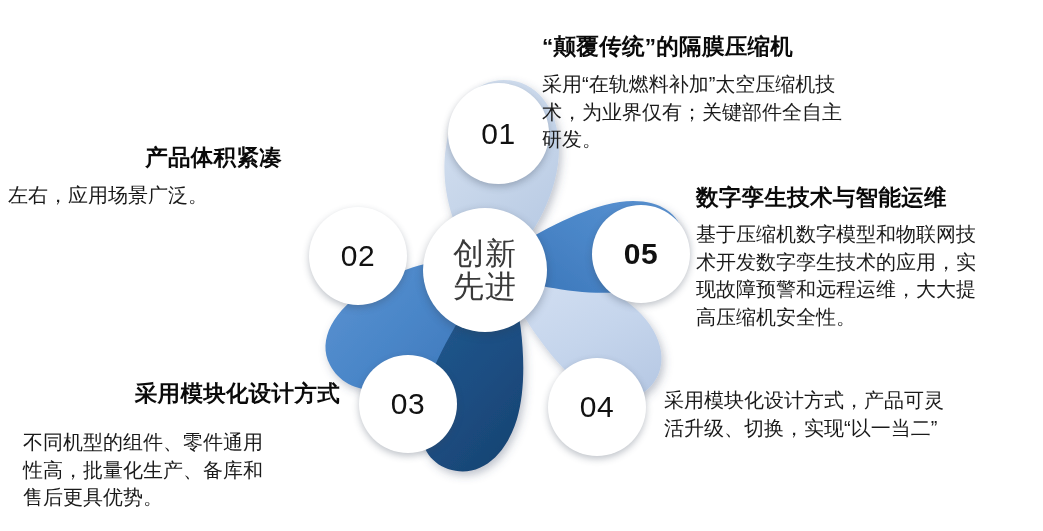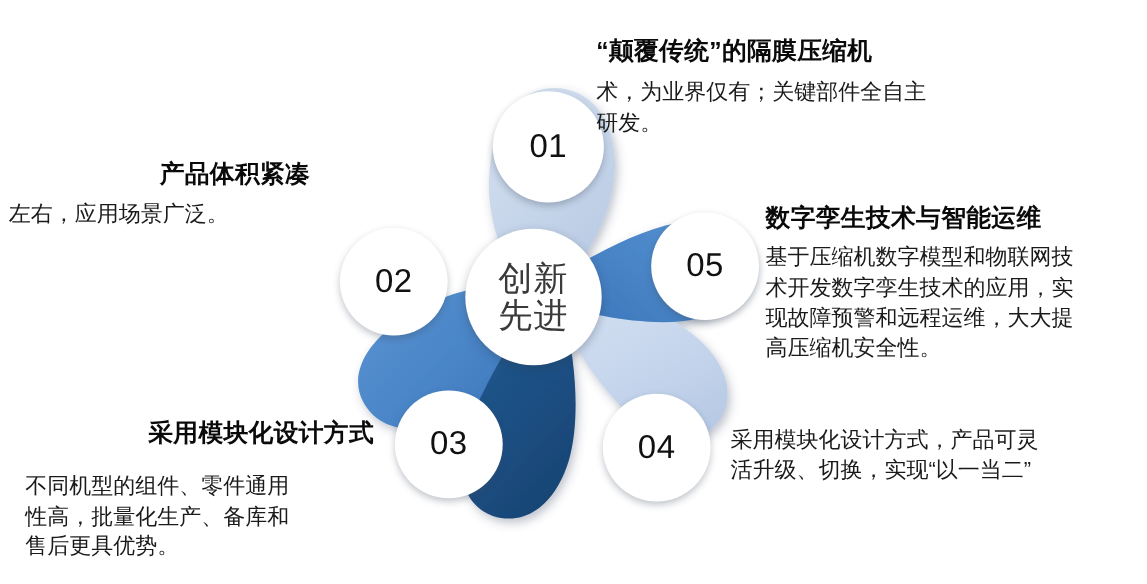--- a/index.html
+++ b/index.html
@@ -173,33 +173,34 @@
     </div>
     <div class="num-circle" style="left:54px; top:182px; width:98px; height:98px;">
       <span>02</span>
     </div>
     <div class="num-circle" style="left:104px; top:330px; width:98px; height:98px;">
       <span>03</span>
     </div>
     <div class="num-circle" style="left:293px; top:333px; width:98px; height:98px;">
       <span>04</span>
     </div>
-    <div class="num-circle" style="left:337px; top:168px; width:98px; height:98px;">
+    <div class="num-circle" style="left:337px; top:180px; width:98px; height:98px;font-weight:bold;">
       <span>05</span>
     </div>
 
     <div id="hub" style="left:168px; top:183px; width:124px; height:124px;">
       <div class="hub-line">创新</div>
       <div class="hub-line">先进</div>
     </div>
   </div>
 
   <div class="block ta-left" style="left:542px; top:2px; width:470px;margin-top:29px;">
     <div class="blk-title">“颠覆传统”的隔膜压缩机</div>
     <div class="blk-body" style="margin-top:9px;">
+      <div>采用“在轨燃料补加”太空压缩机技</div>
       <div>术，为业界仅有；关键部件全自主</div>
       <div>研发。</div>
     </div>
   </div>
 
   <div class="block" style="left:0px; top:142px; width:290px;">
     <div class="blk-title ta-center" style="padding-right:8px;">产品体积紧凑</div>
     <div class="blk-body ta-left" style="margin-top:9px; padding-left:8px;">
       <div>左右，应用场景广泛。</div>
     </div>

